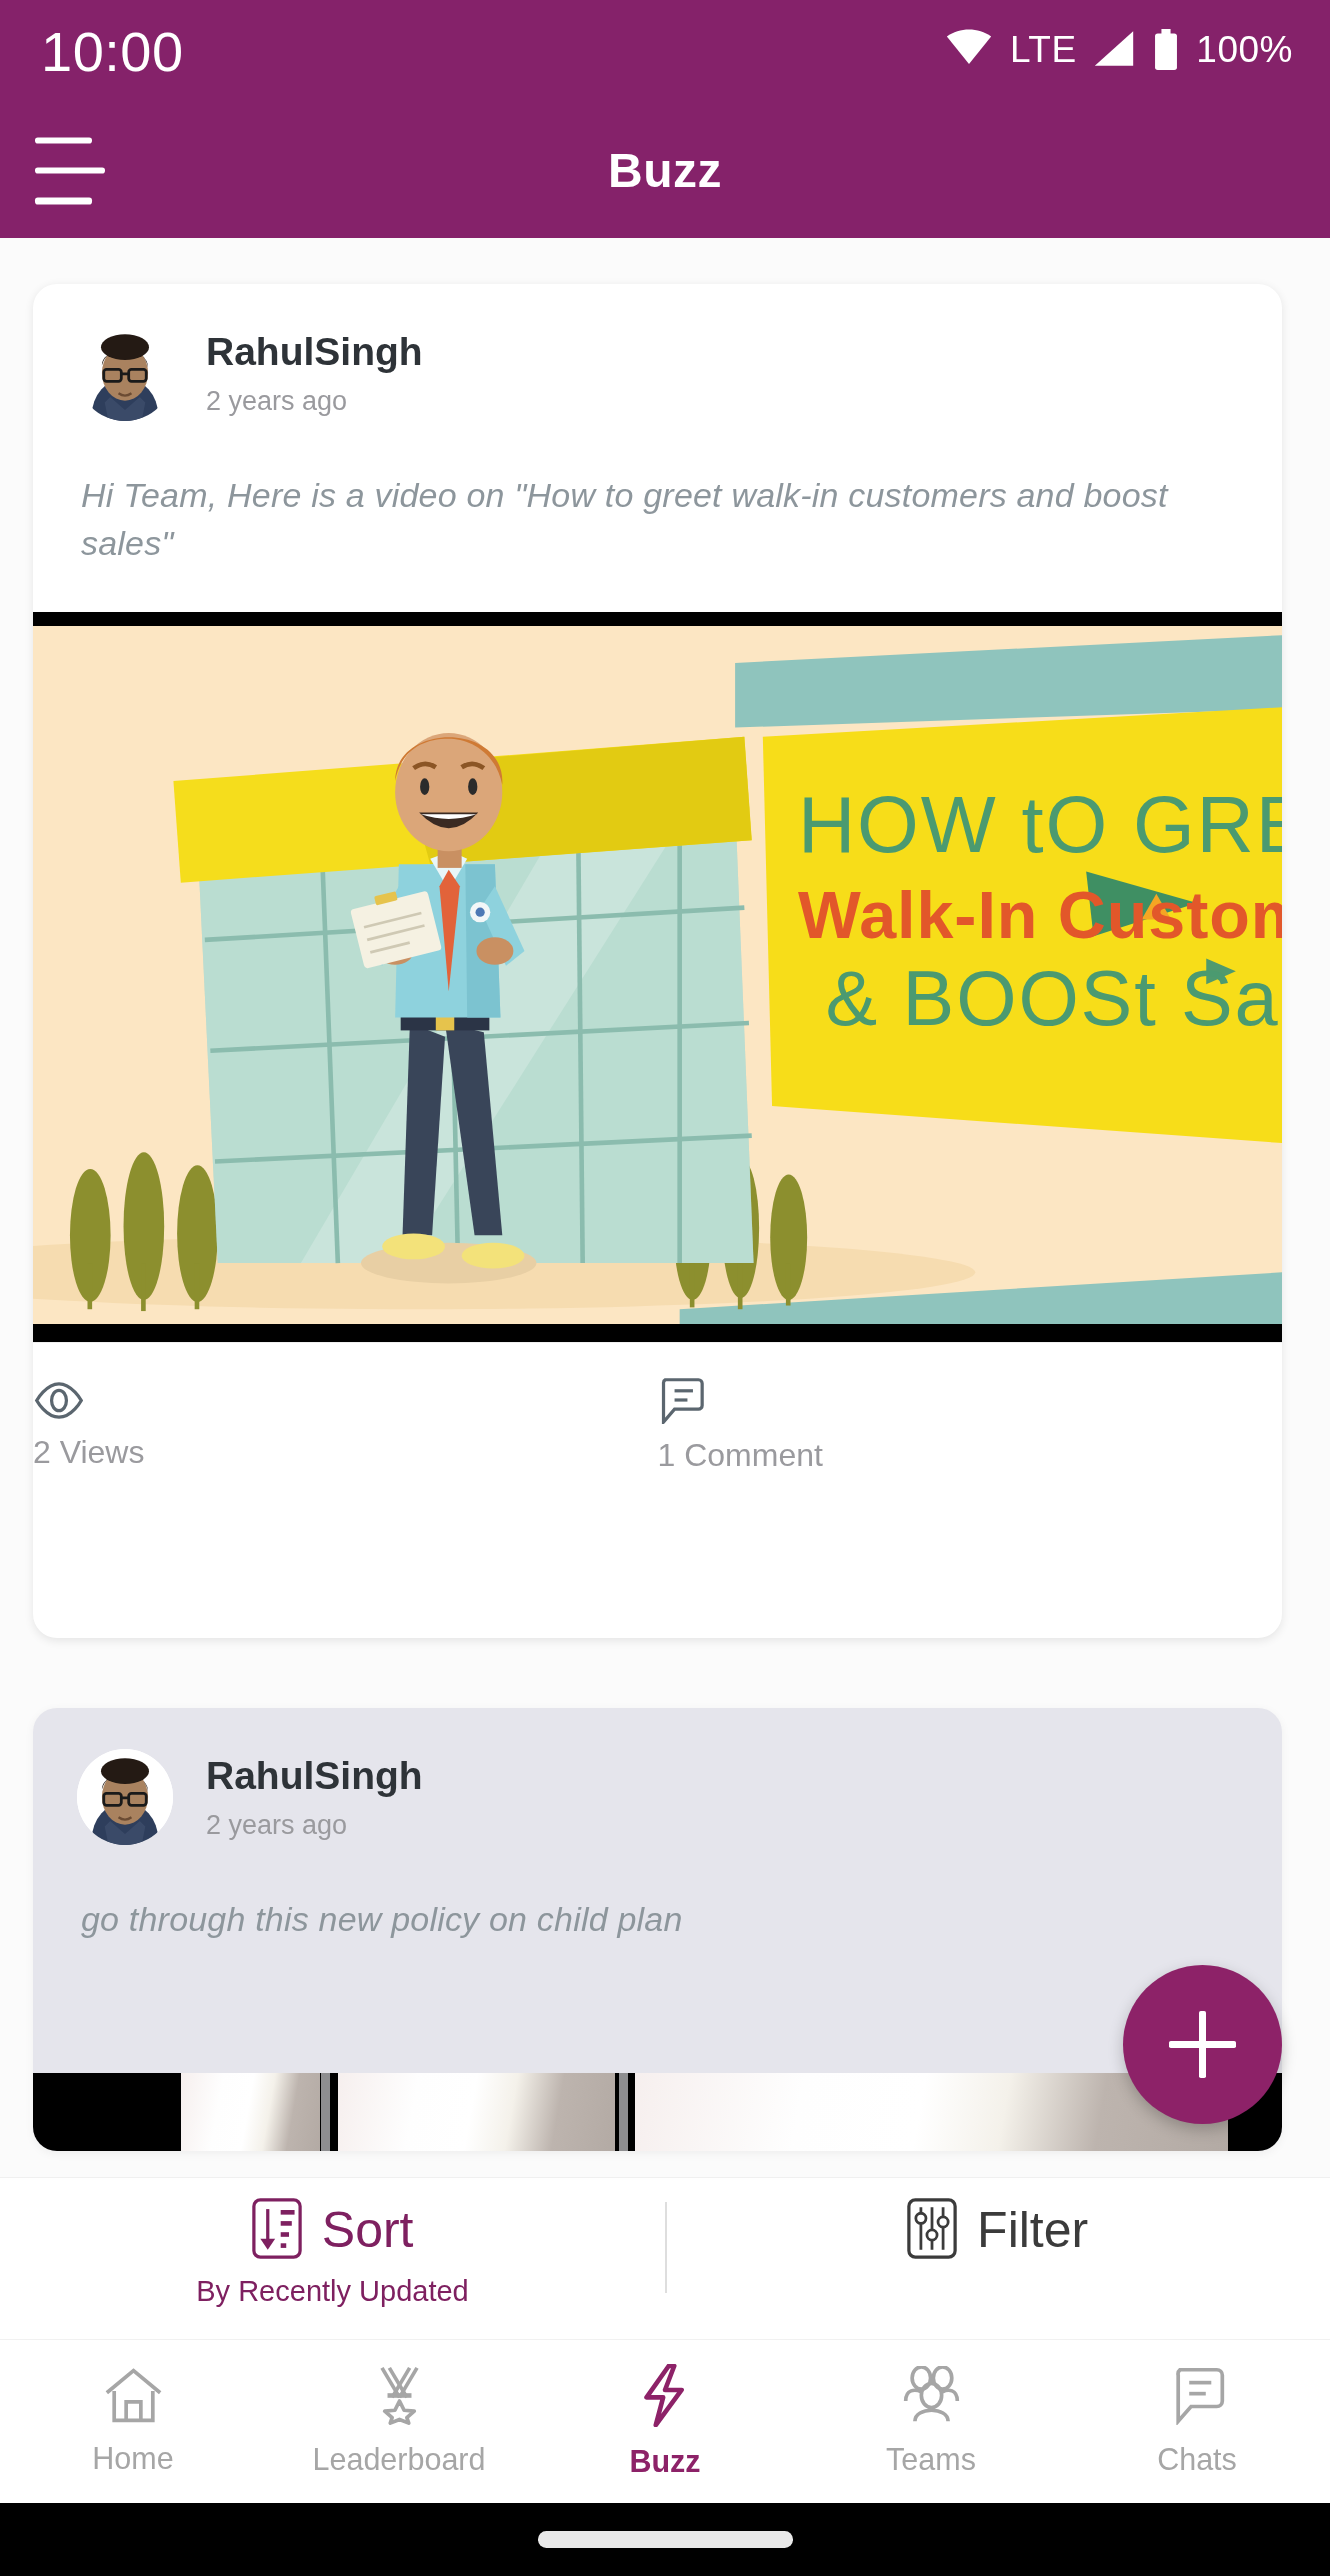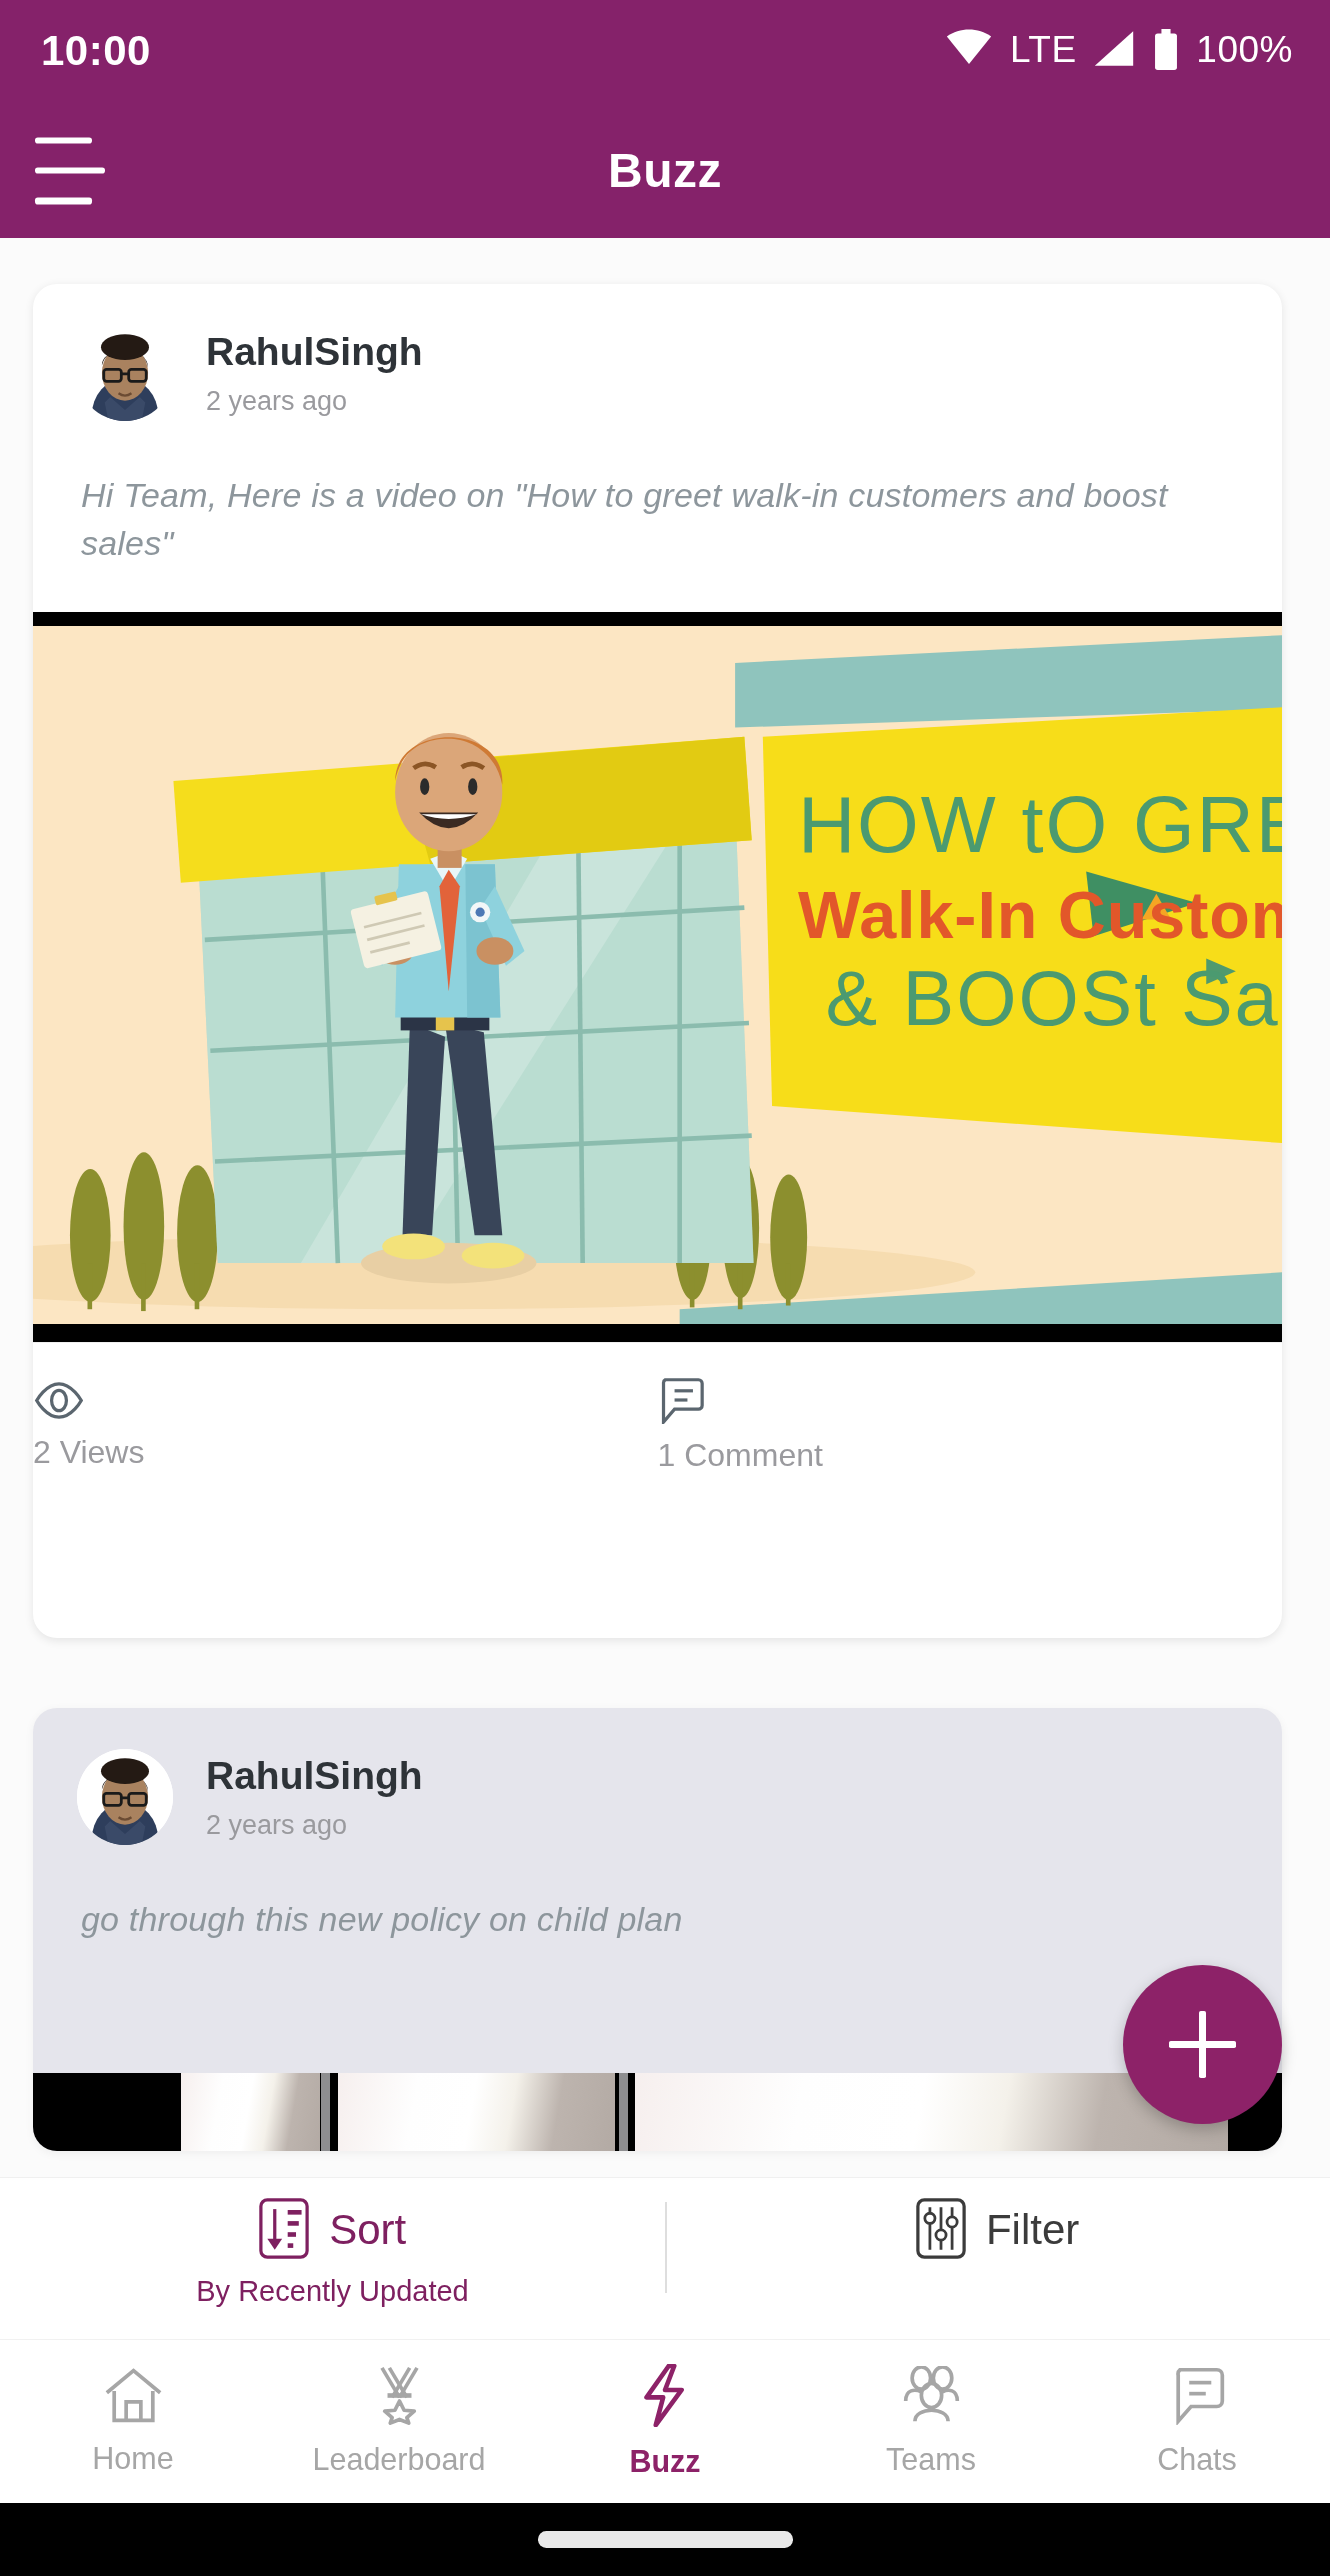--- a/index.html
+++ b/index.html
@@ -10,21 +10,21 @@
     overflow:hidden;
     position:relative;
   }
 
   
   .statusbar{
     position:absolute; top:0; left:0; width:1330px; height:102px;
     background:#85226a; display:flex; align-items:center;
     padding:0 37px 0 41px; color:#fff;
   }
-  .sb-time{ font-size:42px; font-weight:700; letter-spacing:0.5px; }
+  .sb-time{ font-size:56px; font-weight:400; letter-spacing:0.5px; }
   .sb-right{ margin-left:auto; display:flex; align-items:flex-start; gap:16.6px; }
   .sb-lte{ font-size:37px; font-weight:400; letter-spacing:0.5px; }
   .sb-pct{ font-size:37px; font-weight:400; letter-spacing:0.5px; }
 
   
   .appbar{
     position:absolute; top:102px; left:0; width:1330px; height:137px;
     background:#85226a; display:flex; align-items:center;
   }
   .hamburger{
@@ -115,21 +115,21 @@
 
   
   .sortbar{
     position:absolute; left:0; top:2177px; width:1330px; height:162px;
     background:#fff; display:flex; align-items:flex-start;
     border-top:0.9px solid #f0f0f0; z-index:15;
   }
   .sb-half{ flex:1; position:relative; display:flex; flex-direction:column;
             align-items:center; padding-top:20.3px; cursor:pointer; }
   .sb-row{ display:flex; align-items:center; gap:20.3px; }
-  .sb-text{ font-size:42px; }
+  .sb-text{ font-size:50px; }
   .sort-text{ color:#7e2060; }
   .filter-text{ color:#3b3b3b; }
   .sb-sub{ font-size:29px; color:#7e2060; margin-top:13px; }
   .divider{
     position:absolute; left:50%; top:24px; width:1.8px; height:91px;
     background:#dedede;
   }
 
   
   .bottomnav{

